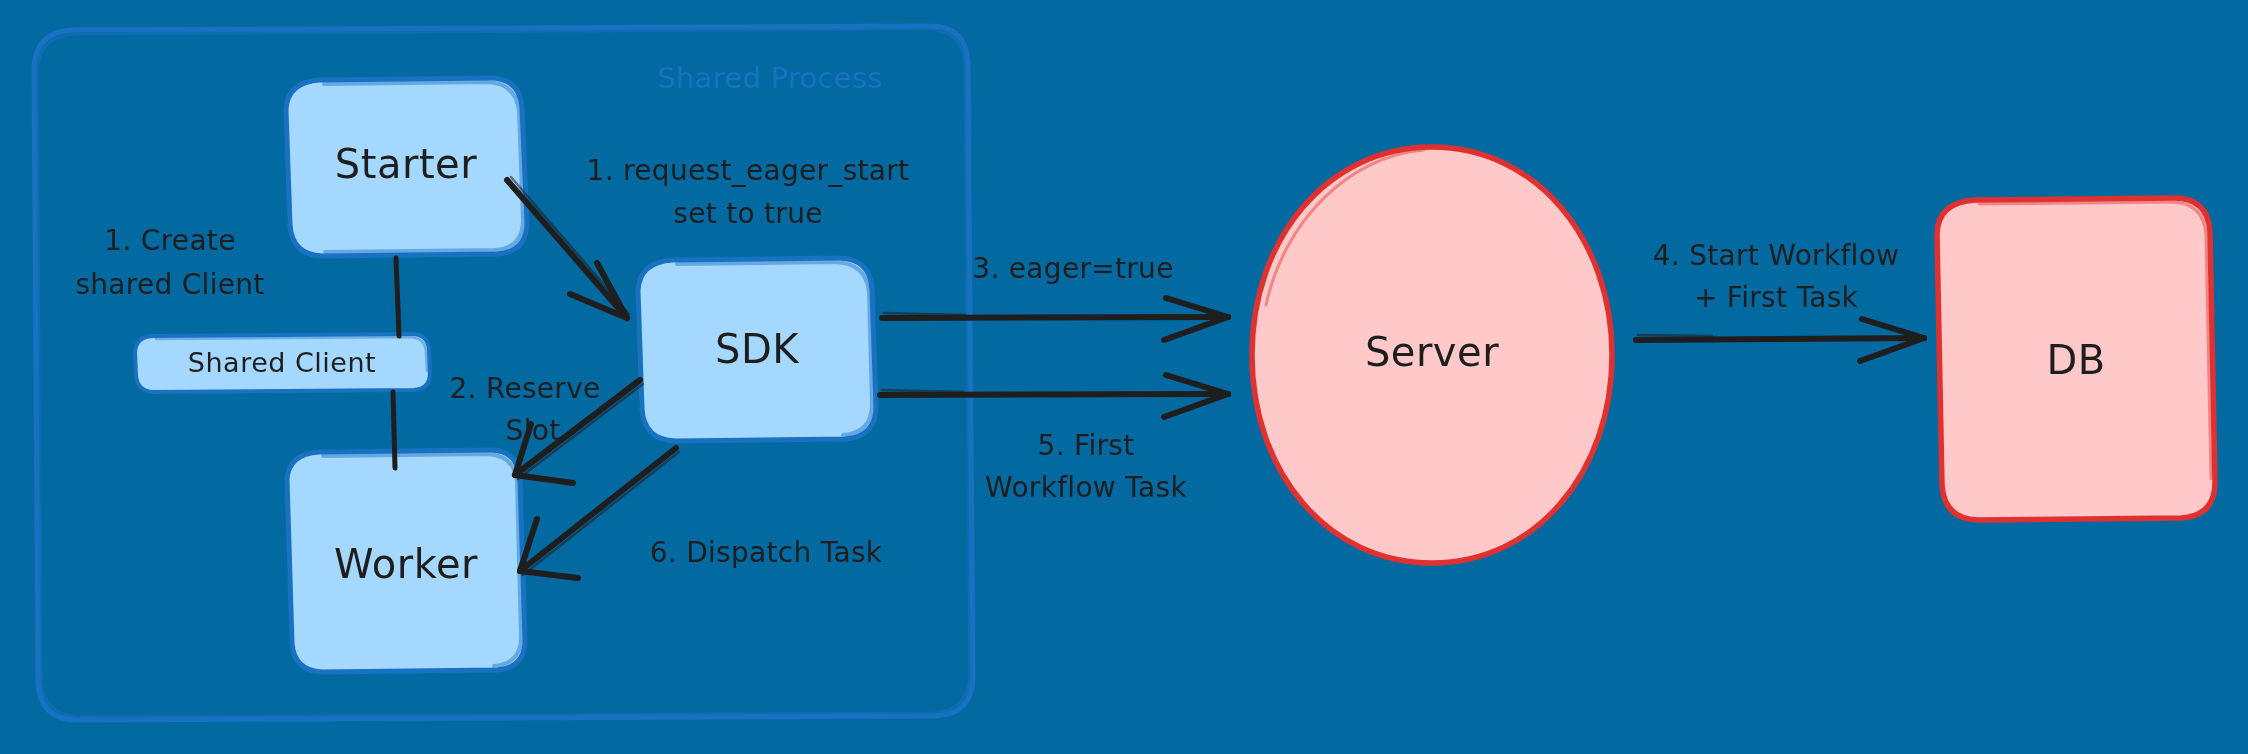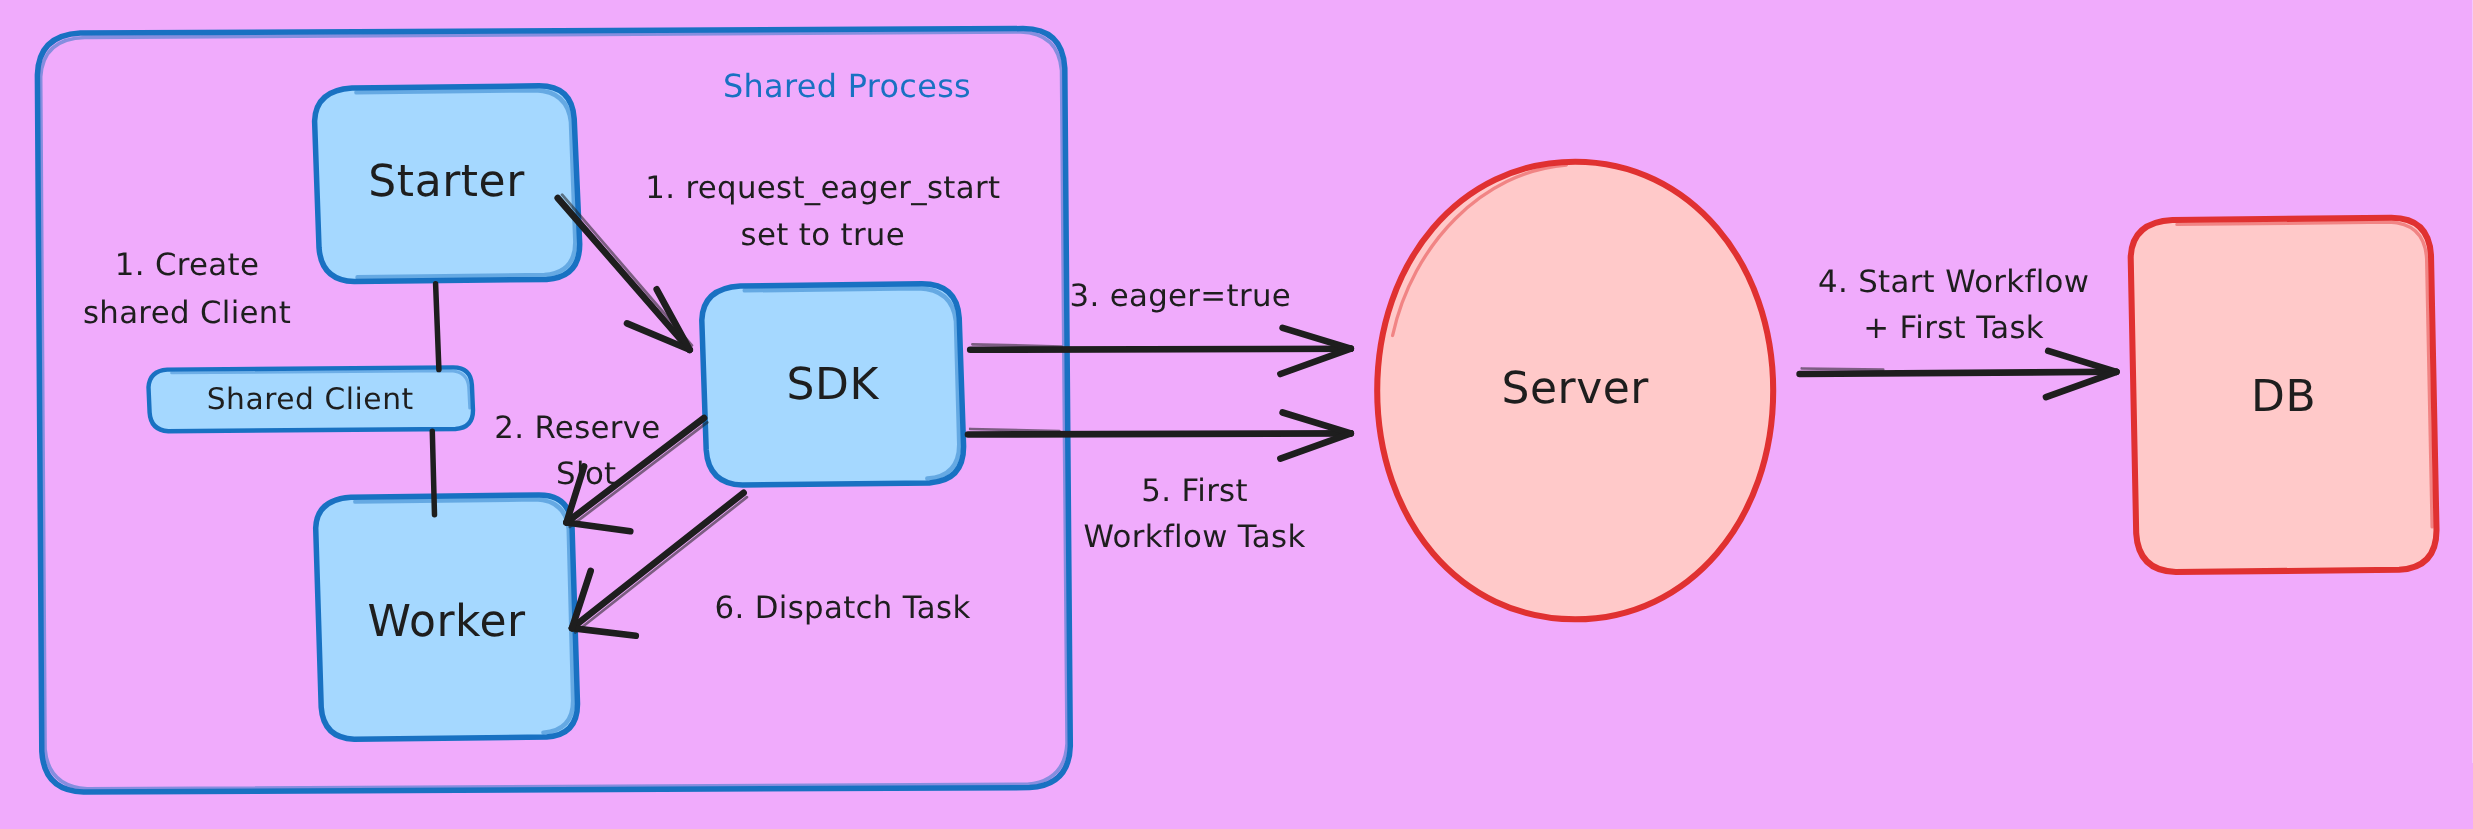--- a/index.html
+++ b/index.html
@@ -7,21 +7,21 @@
     padding: 0;
     background: #ffffff;
   }
   body {
     font-family: "DejaVu Sans", sans-serif;
   }
   #canvas {
     position: relative;
     width: 2248px;
     height: 754px;
-    background: #f0abfc;
+    background: #0369a1;
     overflow: hidden;
   }
   #diagram-svg {
     position: absolute;
     top: 0;
     left: 0;
     width: 2248px;
     height: 754px;
   }
   .node-label {

